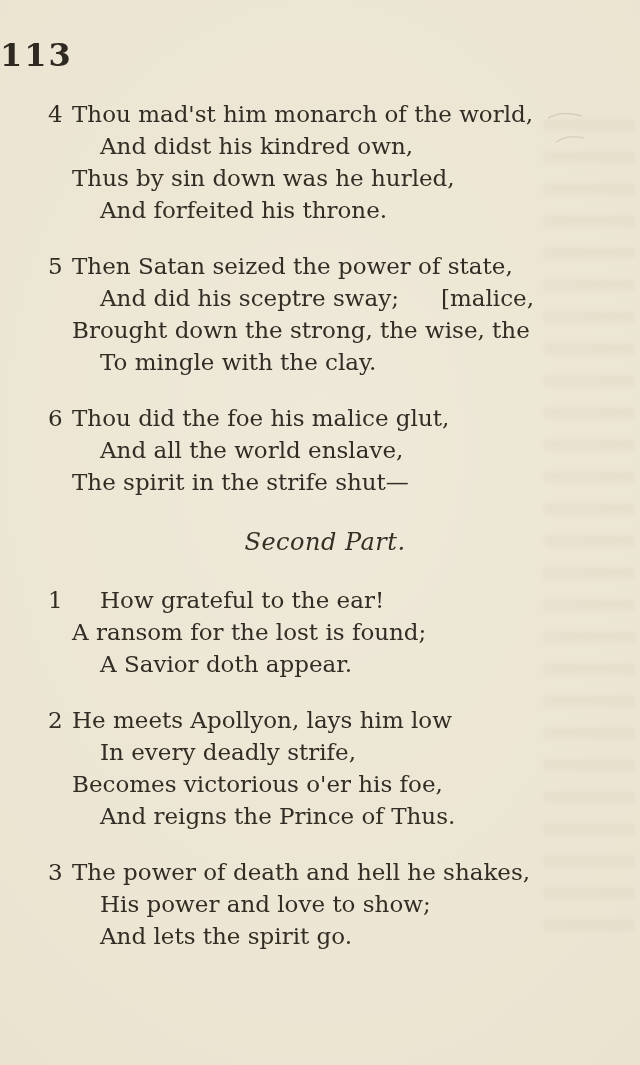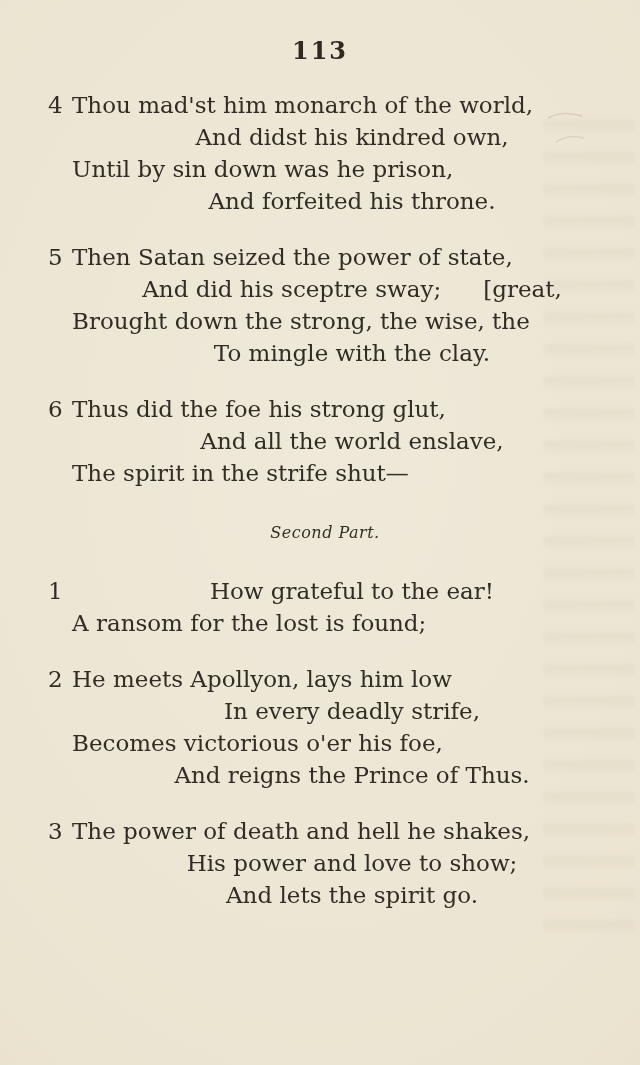--- a/index.html
+++ b/index.html
@@ -20,50 +20,49 @@
       radial-gradient(ellipse 140% 120% at 50% 42%,
         rgba(255,255,255,0.18) 0%,
         rgba(255,255,255,0.0) 55%,
         rgba(120,100,60,0.10) 88%,
         rgba(100,82,48,0.18) 100%),
       #ebe4d1;
     color: #322d24;
     box-sizing: border-box;
   }
   .page-number {
-    text-align: center;
     padding-top: 36px;
-    font-size: 24px;
+    font-size: 32px;
     font-weight: bold;
     letter-spacing: 2px;
     color: #2e2a21;
   }
   .hymn-body {
     padding: 24px 36px 0 46px;
     font-size: 23px;
     line-height: 32px;
   }
   .verse {
     position: relative;
     margin-bottom: 24px;
   }
   .verse-number {
     position: absolute;
     left: 2px;
     top: 0;
   }
   .line-indent-0 { margin-left: 26px; }
-  .line-indent-1 { margin-left: 54px; text-align: center; }
+  .line-indent-1 { margin-left: 54px; }
   .bracket {
     margin-left: 42px;
   }
   .part-heading {
     text-align: center;
     font-style: italic;
-    font-size: 16px;
+    font-size: 24px;
     letter-spacing: 0.5px;
     margin: 28px 0 26px 0;
     color: #353026;
   }
   .scan-artifact {
     position: absolute;
     pointer-events: none;
     opacity: 0.35;
   }
   .bleedthrough {
@@ -96,43 +95,44 @@
   </svg>
 
   <div class="bleedthrough"></div>
 
   <div class="hymn-body">
 
     <div id="first-part-verses">
         <div class="verse">
           <div class="line line-indent-0"><span class="verse-number">4</span><span>Thou mad'st him monarch of the world,</span></div>
           <div class="line line-indent-1"><span>And didst his kindred own,</span></div>
-          <div class="line line-indent-0"><span>Until by sin down was he prison,</span></div>
+          <div class="line line-indent-0"><span>Thus by sin down was he hurled,</span></div>
           <div class="line line-indent-1"><span>And forfeited his throne.</span></div>
         </div>
         <div class="verse">
           <div class="line line-indent-0"><span class="verse-number">5</span><span>Then Satan seized the power of state,</span></div>
-          <div class="line line-indent-1"><span>And did his sceptre sway;</span><span class="bracket">[great,</span></div>
+          <div class="line line-indent-1"><span>And did his sceptre sway;</span><span class="bracket">[malice,</span></div>
           <div class="line line-indent-0"><span>Brought down the strong, the wise, the</span></div>
           <div class="line line-indent-1"><span>To mingle with the clay.</span></div>
         </div>
         <div class="verse">
-          <div class="line line-indent-0"><span class="verse-number">6</span><span>Thus did the foe his strong glut,</span></div>
+          <div class="line line-indent-0"><span class="verse-number">6</span><span>Thou did the foe his malice glut,</span></div>
           <div class="line line-indent-1"><span>And all the world enslave,</span></div>
           <div class="line line-indent-0"><span>The spirit in the strife shut—</span></div>
         </div>
       </div>
 
     <div class="part-heading">Second Part.</div>
 
     <div id="second-part-verses">
         <div class="verse">
           <div class="line line-indent-0"><span class="verse-number">1</span></div>
           <div class="line line-indent-1"><span>How grateful to the ear!</span></div>
           <div class="line line-indent-0"><span>A ransom for the lost is found;</span></div>
+          <div class="line line-indent-1"><span>A Savior doth appear.</span></div>
         </div>
         <div class="verse">
           <div class="line line-indent-0"><span class="verse-number">2</span><span>He meets Apollyon, lays him low</span></div>
           <div class="line line-indent-1"><span>In every deadly strife,</span></div>
           <div class="line line-indent-0"><span>Becomes victorious o'er his foe,</span></div>
           <div class="line line-indent-1"><span>And reigns the Prince of Thus.</span></div>
         </div>
         <div class="verse">
           <div class="line line-indent-0"><span class="verse-number">3</span><span>The power of death and hell he shakes,</span></div>
           <div class="line line-indent-1"><span>His power and love to show;</span></div>

